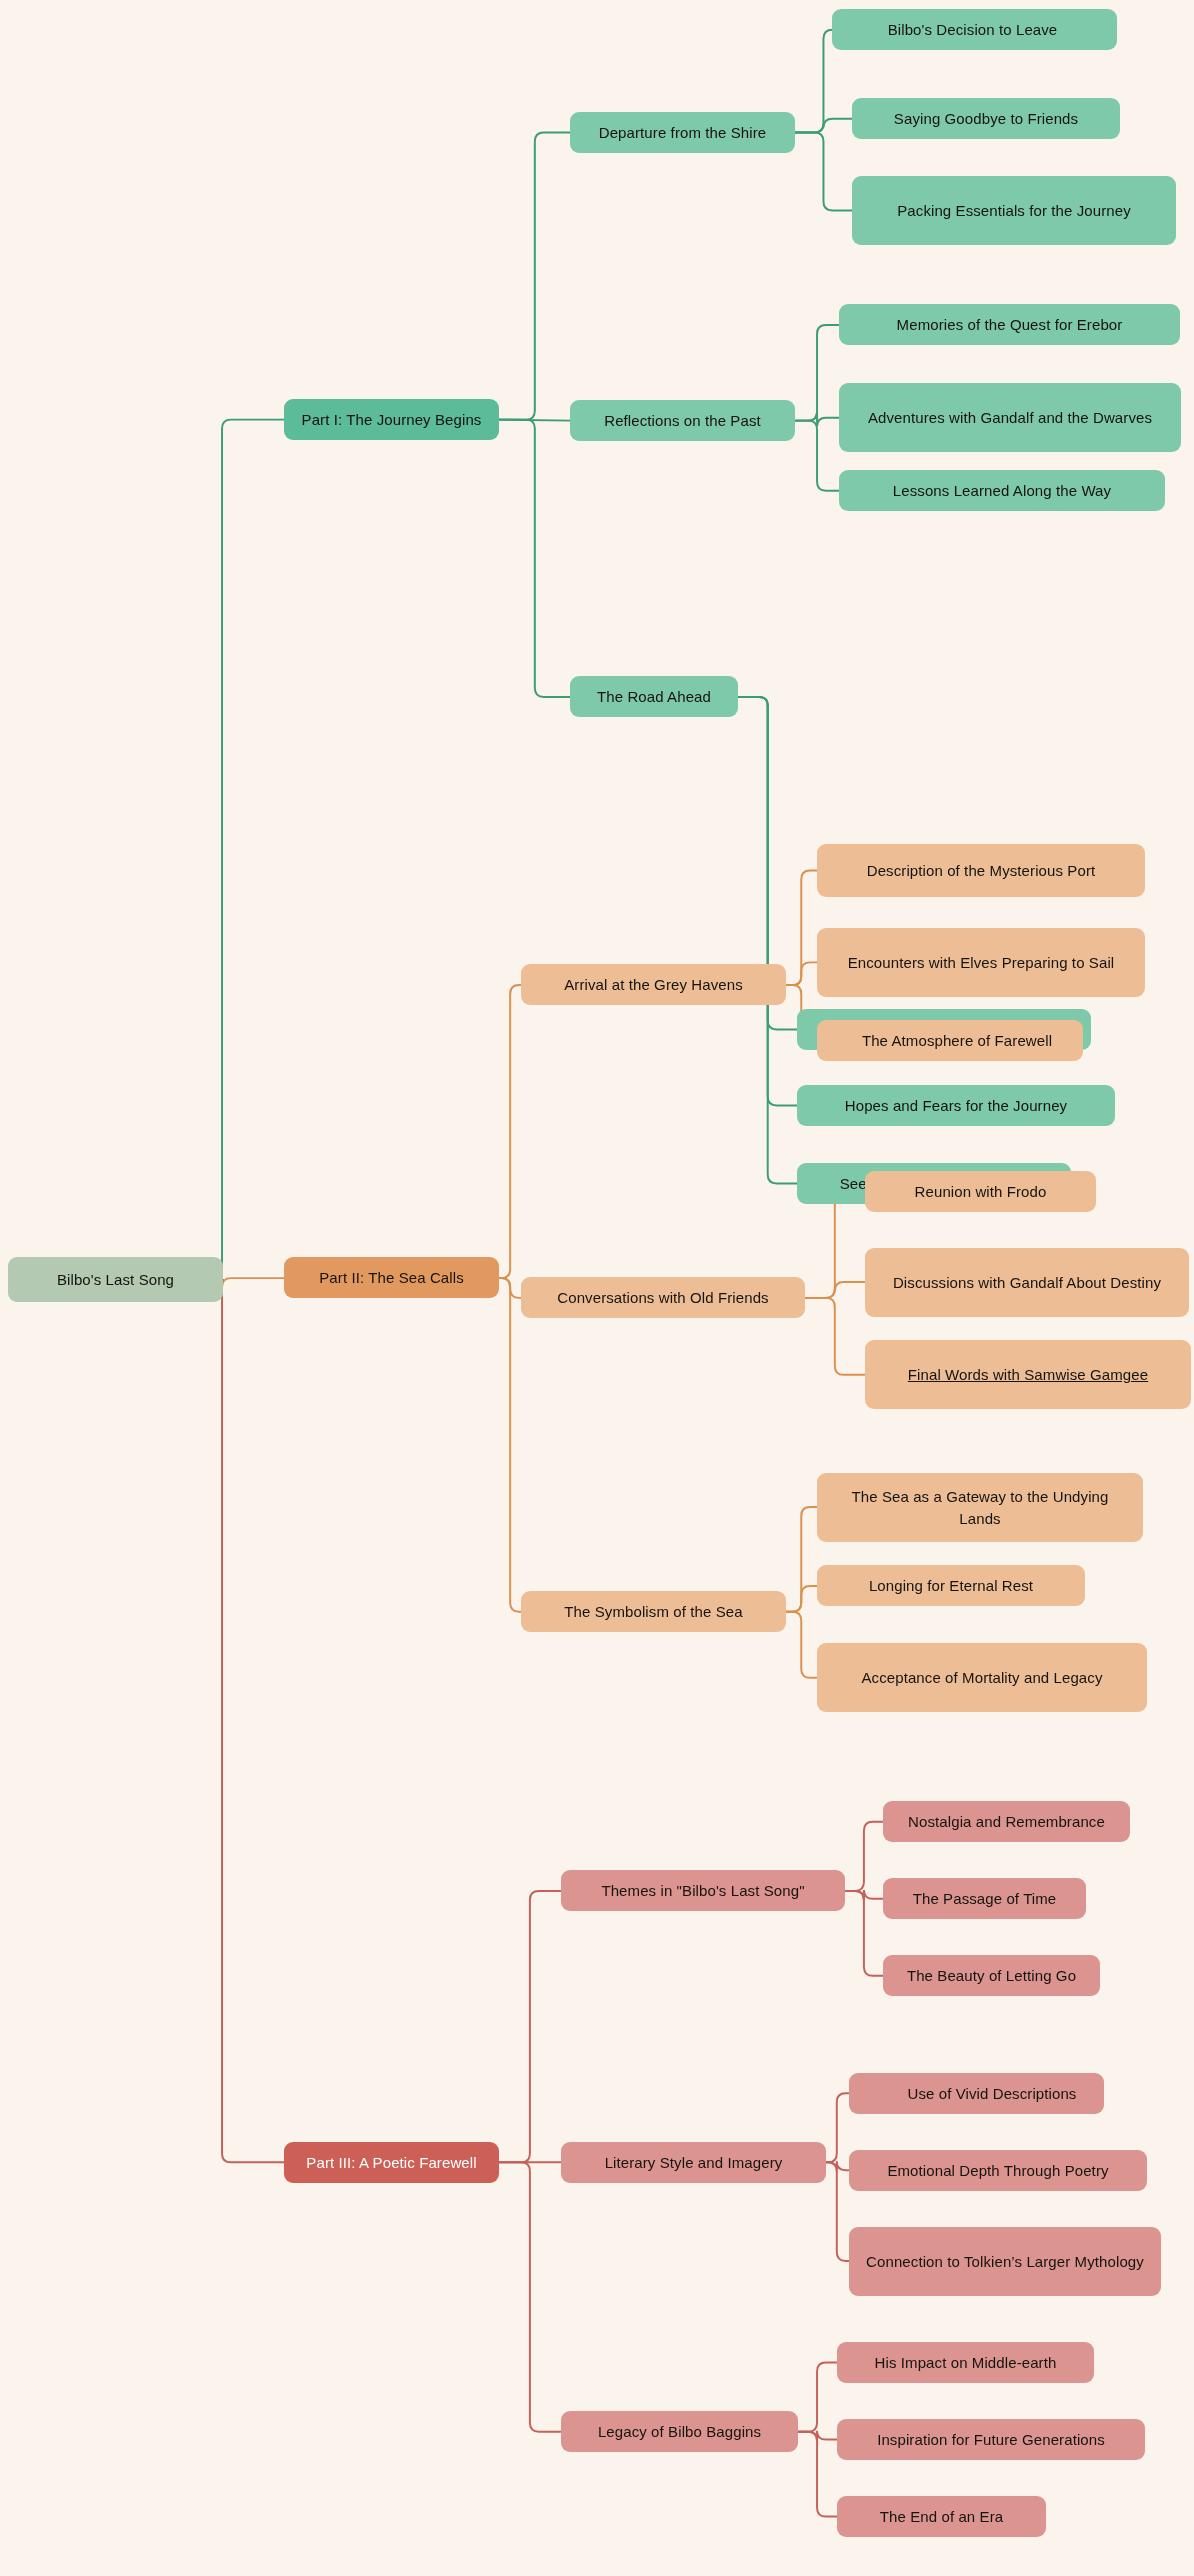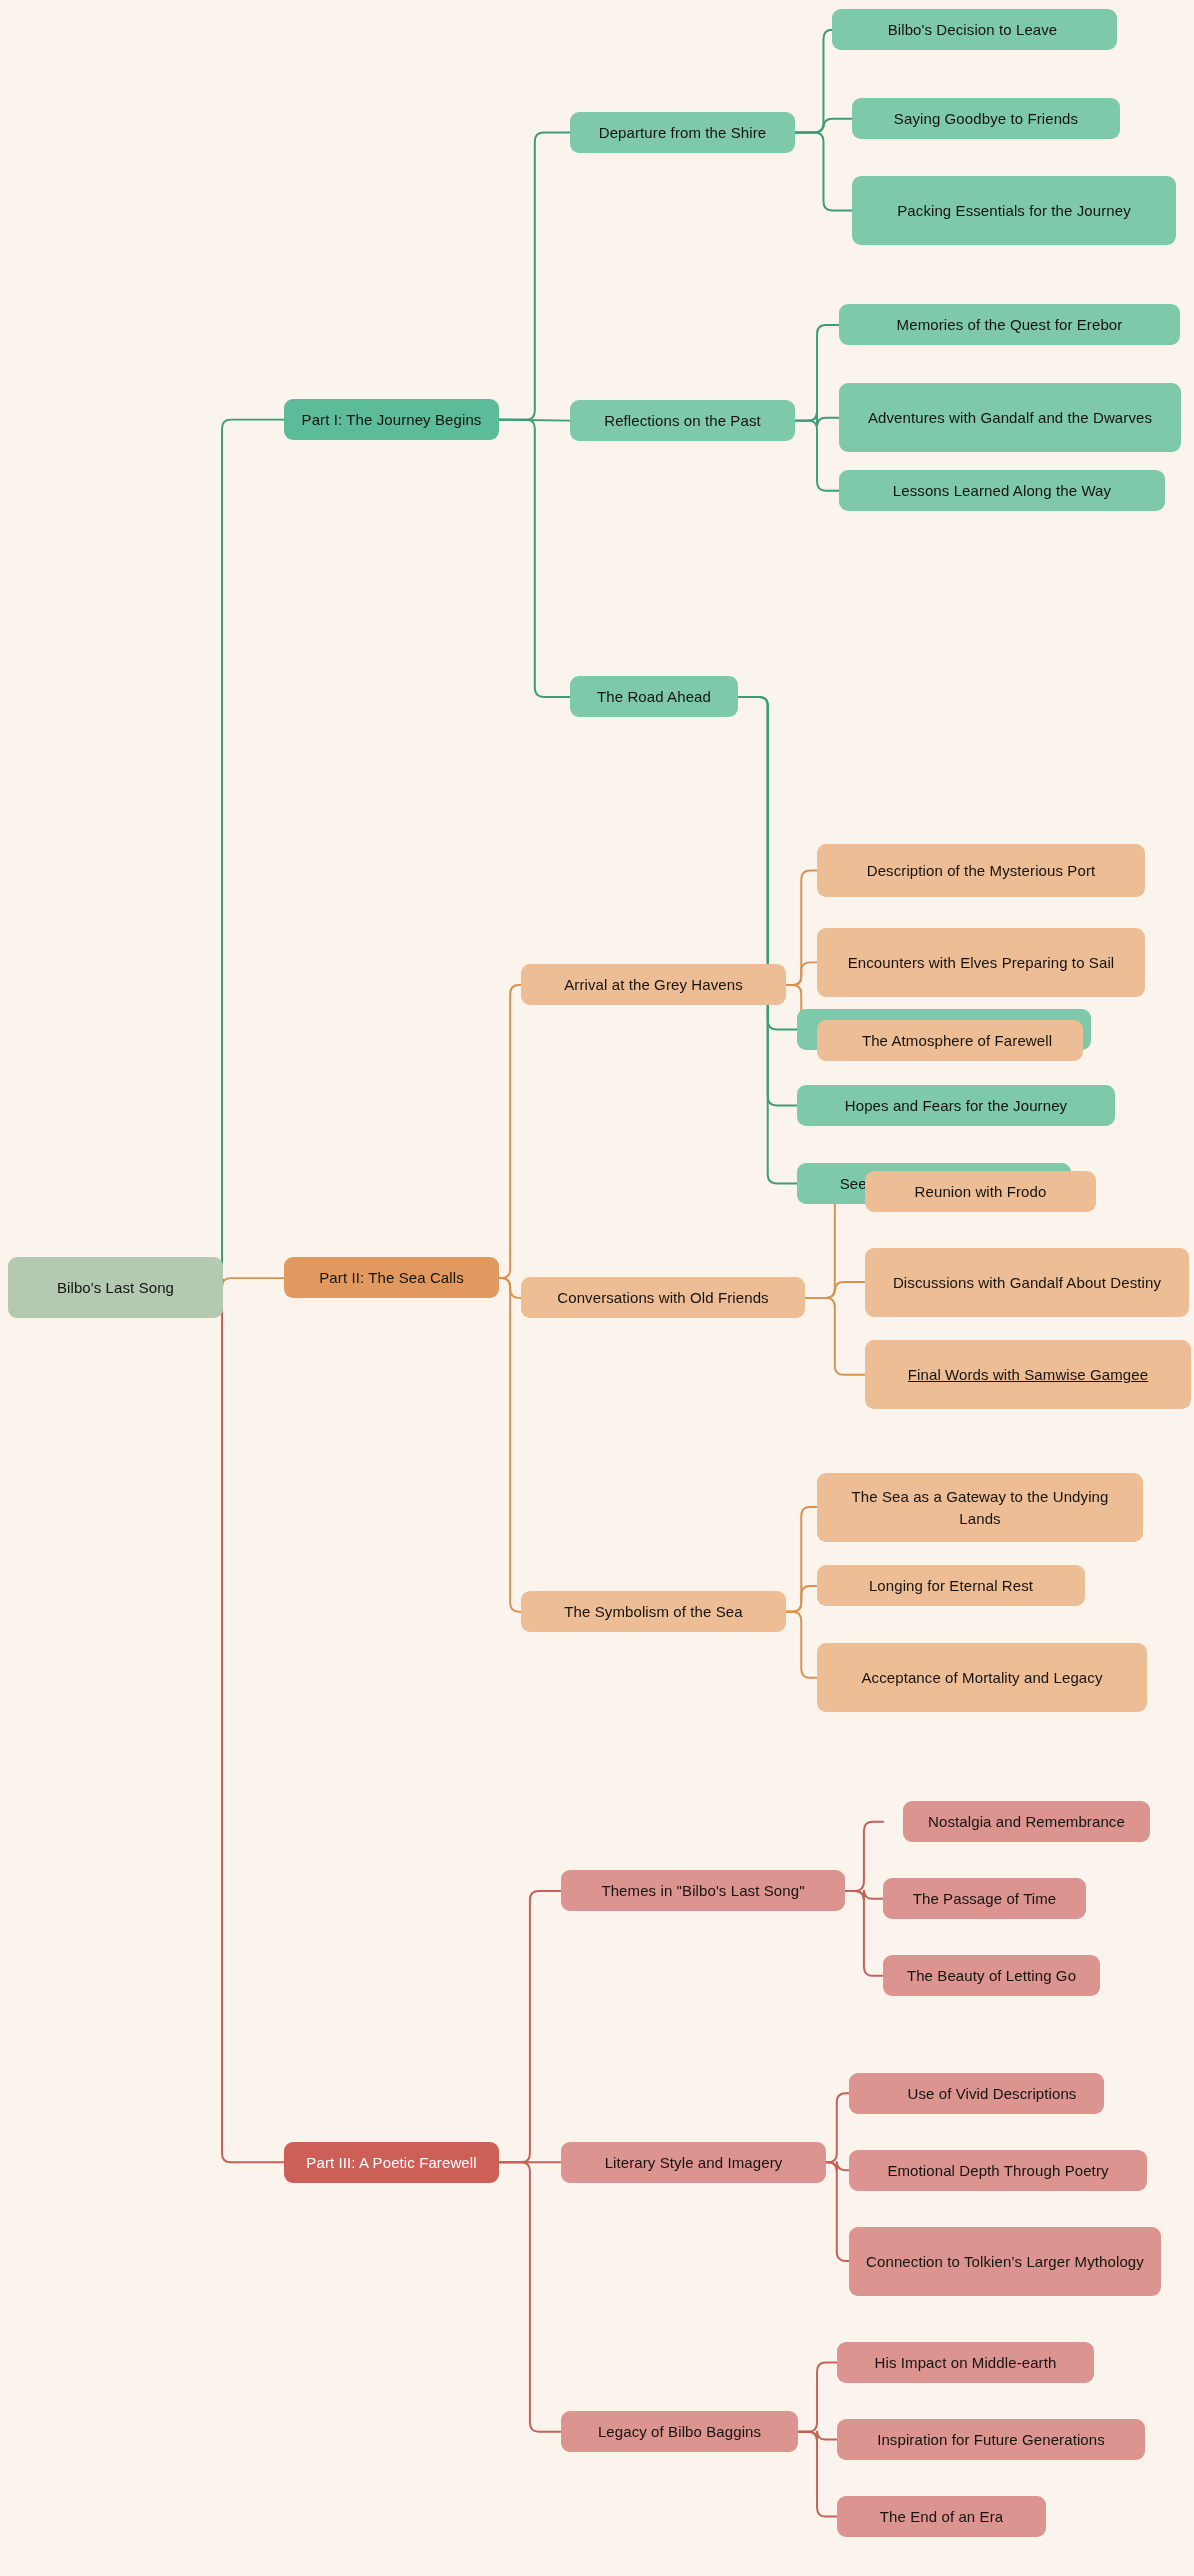--- a/index.html
+++ b/index.html
@@ -63,21 +63,21 @@
       <path d="M 856 1916 H 866.5 Q 875.5 1916 875.5 1925 V 1993 Q 875.5 2002 884.5 2002 H 895" fill="none" stroke="#c4625a" stroke-width="2" stroke-linecap="round"></path>
       <path d="M 506 2191 L 568 2191" fill="none" stroke="#c4625a" stroke-width="2" stroke-linecap="round"></path>
       <path d="M 836 2191 H 839 Q 848 2191 848 2182 V 2130 Q 848 2121 857 2121 H 860" fill="none" stroke="#c4625a" stroke-width="2" stroke-linecap="round"></path>
       <path d="M 836 2191 H 839 Q 848 2191 848 2200 V 2190 Q 848 2199 857 2199 H 860" fill="none" stroke="#c4625a" stroke-width="2" stroke-linecap="round"></path>
       <path d="M 836 2191 H 839 Q 848 2191 848 2200 V 2282 Q 848 2291 857 2291 H 860" fill="none" stroke="#c4625a" stroke-width="2" stroke-linecap="round"></path>
       <path d="M 506 2191 H 528 Q 537 2191 537 2200 V 2455 Q 537 2464 546 2464 H 568" fill="none" stroke="#c4625a" stroke-width="2" stroke-linecap="round"></path>
       <path d="M 808 2464 H 819 Q 828 2464 828 2455 V 2403 Q 828 2394 837 2394 H 848" fill="none" stroke="#c4625a" stroke-width="2" stroke-linecap="round"></path>
       <path d="M 808 2464 H 819 Q 828 2464 828 2473 V 2463 Q 828 2472 837 2472 H 848" fill="none" stroke="#c4625a" stroke-width="2" stroke-linecap="round"></path>
       <path d="M 808 2464 H 819 Q 828 2464 828 2473 V 2541 Q 828 2550 837 2550 H 848" fill="none" stroke="#c4625a" stroke-width="2" stroke-linecap="round"></path>
     </svg>
-<div class="node" style="left: 8px; top: 1257px; width: 215px; height: 61px; background: rgb(180, 201, 177);">Bilbo's Last Song</div>
+<div class="node" style="left: 8px; top: 1257px; width: 215px; height: 45px; background: rgb(180, 201, 177);">Bilbo's Last Song</div>
     <div class="node" style="left: 284px; top: 399px; width: 215px; height: 41px; background: rgb(92, 187, 153);">Part I: The Journey Begins</div>
     <div class="node" style="left: 570px; top: 112px; width: 225px; height: 41px; background: rgb(126, 201, 170);">Departure from the Shire</div>
     <div class="node" style="left: 832px; top: 9px; width: 285px; height: 41px; background: rgb(126, 201, 170); padding-left: 8px;">Bilbo's Decision to Leave</div>
     <div class="node" style="left: 852px; top: 98px; width: 268px; height: 41px; background: rgb(126, 201, 170);">Saying Goodbye to Friends</div>
     <div class="node" style="left: 852px; top: 176px; width: 324px; height: 69px; background: rgb(126, 201, 170);">Packing Essentials for the Journey</div>
     <div class="node" style="left: 570px; top: 400px; width: 225px; height: 41px; background: rgb(126, 201, 170);">Reflections on the Past</div>
     <div class="node" style="left: 839px; top: 304px; width: 341px; height: 41px; background: rgb(126, 201, 170);">Memories of the Quest for Erebor</div>
     <div class="node" style="left: 839px; top: 383px; width: 342px; height: 69px; background: rgb(126, 201, 170);">Adventures with Gandalf and the Dwarves</div>
     <div class="node" style="left: 839px; top: 470px; width: 326px; height: 41px; background: rgb(126, 201, 170);">Lessons Learned Along the Way</div>
     <div class="node" style="left: 570px; top: 676px; width: 168px; height: 41px; background: rgb(126, 201, 170);">The Road Ahead</div>
@@ -92,21 +92,21 @@
     <div class="node" style="left: 521px; top: 1277px; width: 284px; height: 41px; background: rgb(237, 189, 150);">Conversations with Old Friends</div>
     <div class="node" style="left: 865px; top: 1171px; width: 231px; height: 41px; background: rgb(237, 189, 150);">Reunion with Frodo</div>
     <div class="node" style="left: 865px; top: 1248px; width: 324px; height: 69px; background: rgb(237, 189, 150);">Discussions with Gandalf About Destiny</div>
     <div class="node" style="left: 865px; top: 1340px; width: 326px; height: 69px; background: rgb(237, 189, 150); text-decoration: underline;">Final Words with Samwise Gamgee</div>
     <div class="node" style="left: 521px; top: 1591px; width: 265px; height: 41px; background: rgb(237, 189, 150);">The Symbolism of the Sea</div>
     <div class="node" style="left: 817px; top: 1473px; width: 326px; height: 69px; background: rgb(237, 189, 150);">The Sea as a Gateway to the Undying Lands</div>
     <div class="node" style="left: 817px; top: 1565px; width: 268px; height: 41px; background: rgb(237, 189, 150);">Longing for Eternal Rest</div>
     <div class="node" style="left: 817px; top: 1643px; width: 330px; height: 69px; background: rgb(237, 189, 150);">Acceptance of Mortality and Legacy</div>
     <div class="node white-text" style="left: 284px; top: 2142px; width: 215px; height: 41px; background: rgb(204, 96, 87);">Part III: A Poetic Farewell</div>
     <div class="node" style="left: 561px; top: 1870px; width: 284px; height: 41px; background: rgb(220, 148, 144);">Themes in "Bilbo's Last Song"</div>
-    <div class="node" style="left: 883px; top: 1801px; width: 247px; height: 41px; background: rgb(220, 148, 144); margin-left: 20px;">Nostalgia and Remembrance</div>
+    <div class="node" style="left: 883px; top: 1801px; width: 247px; height: 41px; background: rgb(220, 148, 144);">Nostalgia and Remembrance</div>
     <div class="node" style="left: 883px; top: 1878px; width: 203px; height: 41px; background: rgb(220, 148, 144);">The Passage of Time</div>
     <div class="node" style="left: 883px; top: 1955px; width: 217px; height: 41px; background: rgb(220, 148, 144);">The Beauty of Letting Go</div>
     <div class="node" style="left: 561px; top: 2142px; width: 265px; height: 41px; background: rgb(220, 148, 144);">Literary Style and Imagery</div>
     <div class="node" style="left: 849px; top: 2073px; width: 255px; height: 41px; background: rgb(220, 148, 144); padding-left: 43px;">Use of Vivid Descriptions</div>
     <div class="node" style="left: 849px; top: 2150px; width: 298px; height: 41px; background: rgb(220, 148, 144);">Emotional Depth Through Poetry</div>
     <div class="node" style="left: 849px; top: 2227px; width: 312px; height: 69px; background: rgb(220, 148, 144);">Connection to Tolkien’s Larger Mythology</div>
     <div class="node" style="left: 561px; top: 2411px; width: 237px; height: 41px; background: rgb(220, 148, 144);">Legacy of Bilbo Baggins</div>
     <div class="node" style="left: 837px; top: 2342px; width: 257px; height: 41px; background: rgb(220, 148, 144);">His Impact on Middle-earth</div>
     <div class="node" style="left: 837px; top: 2419px; width: 308px; height: 41px; background: rgb(220, 148, 144);">Inspiration for Future Generations</div>
     <div class="node" style="left: 837px; top: 2496px; width: 209px; height: 41px; background: rgb(220, 148, 144);">The End of an Era</div>

